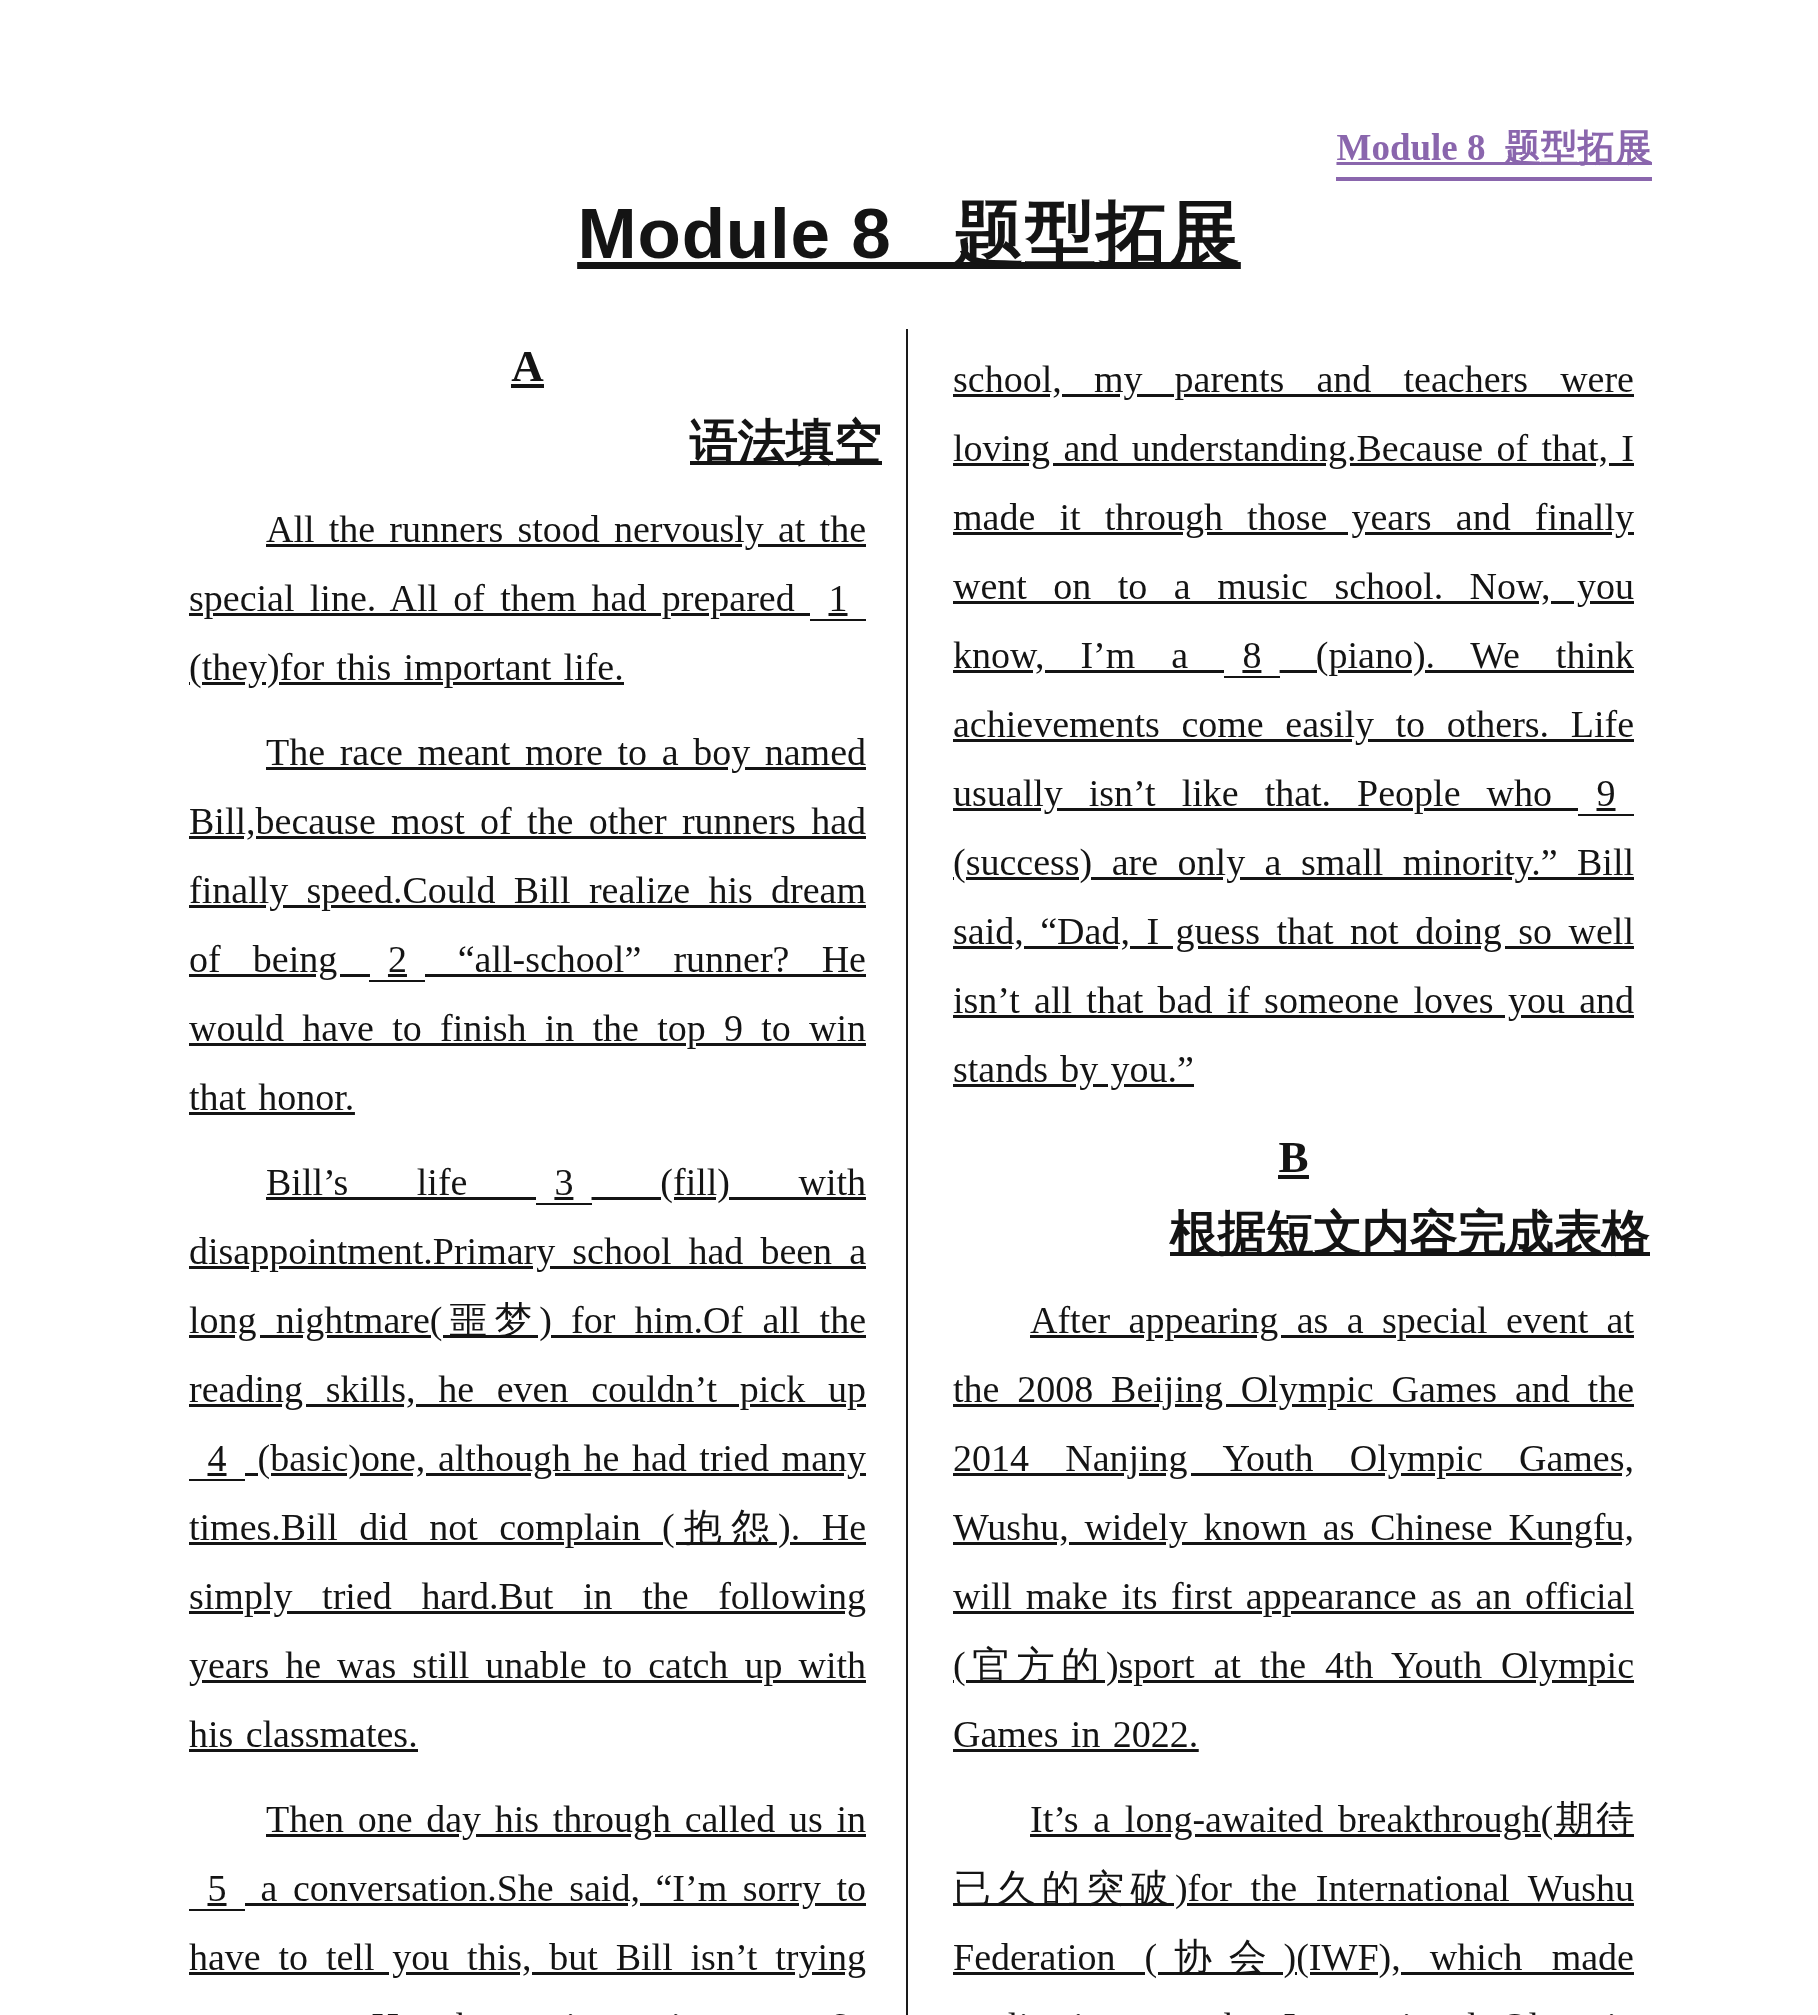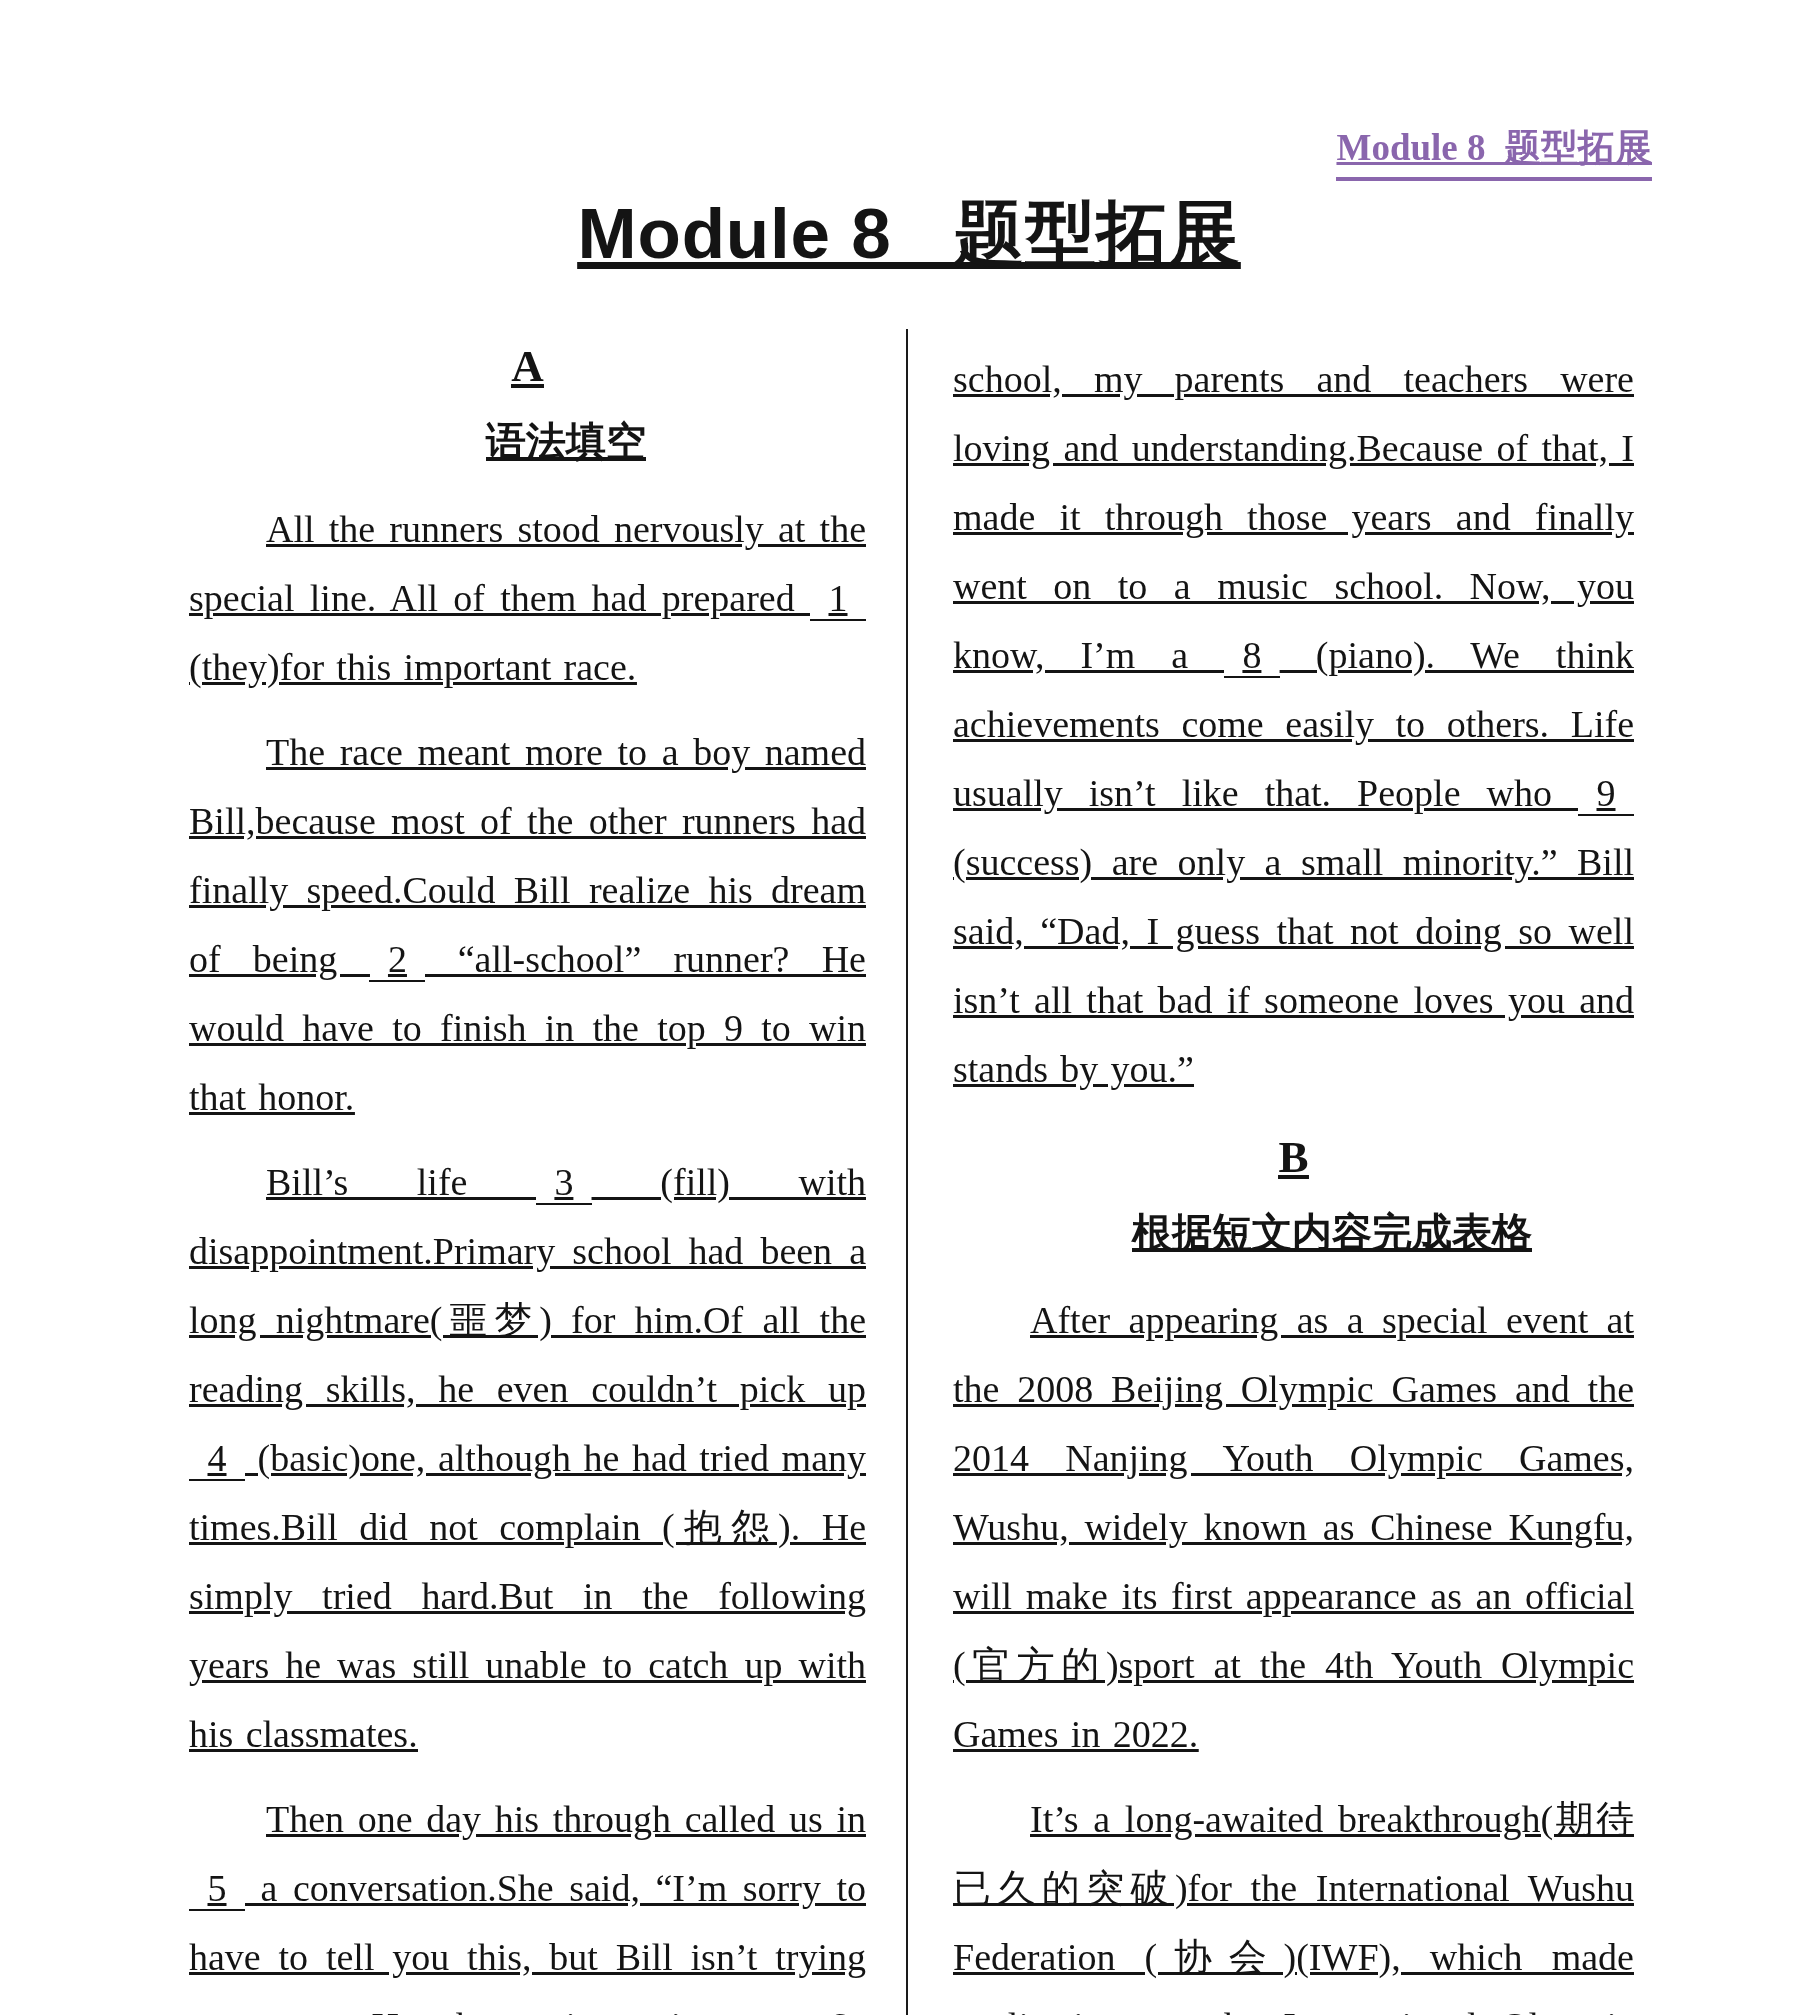--- a/index.html
+++ b/index.html
@@ -40,21 +40,21 @@
   .content { display:flex; align-items:stretch; margin:48px 166px 0 173px; }
   .col {
     width:709px;
     font-size:38px;
     line-height:69px;
     text-align:justify;
   }
   .col-right { width:713px; }
   .divider { width:2px; background:#1a1a1a; margin-left:24px; margin-right:29px; }
   .sec-head { text-align:center; font-weight:bold; font-size:45px; line-height:75px; text-indent:0; }
-  .sub-head { font-weight:bold; font-size:40px; line-height:75px; text-indent:77px; text-align:center; }
+  .sub-head { font-weight:bold; font-size:48px; line-height:75px; text-indent:77px; text-align:right; }
   .para { margin:16px; text-indent:77px; word-spacing:2.8px; }
   .para.noindent { text-indent:0; }
   .blank {
     display:inline-block;
     min-width:39px;
     padding:0 18.5px;
     text-align:center;
     text-indent:0;
     border-bottom:2.8px solid #141414;
     line-height:1.05;
@@ -67,21 +67,21 @@
 <div class="page-header">
   <span class="hd">Module 8  题型拓展</span>
 </div>
 
 <h1 class="title">Module 8   题型拓展</h1>
 
 <div class="content">
   <div class="col col-left">
       <div class="sec-head">A</div>
       <div class="sub-head">语法填空</div>
-      <p class="para"><span>All the runners stood nervously at the special line. All of them had prepared </span><span class="blank">1</span><span> (they)for this important race.</span></p>
+      <p class="para"><span>All the runners stood nervously at the special line. All of them had prepared </span><span class="blank">1</span><span> (they)for this important life.</span></p>
       <p class="para"><span>The race meant more to a boy named Bill,because most of the other runners had finally speed.Could Bill realize his dream of being </span><span class="blank">2</span><span> “all-school” runner?  He would have to finish in the top 9 to win that honor.</span></p>
       <p class="para"><span>Bill’s life </span><span class="blank">3</span><span> (fill) with disappointment.Primary school had been a long nightmare(噩梦) for him.Of all the reading skills, he even couldn’t pick up </span><span class="blank">4</span><span> (basic)one, although he had tried many times.Bill did not complain (抱怨). He simply tried hard.But in the following years he was still unable to catch up with his classmates.</span></p>
       <p class="para"><span>Then one day his through called us in </span><span class="blank">5</span><span> a conversation.She said, “I’m sorry to have to tell you this, but Bill isn’t trying anymore. He has given it up </span><span class="blank">6</span><span> (complete).”I became very sad and afraid. I was afraid Bill might have forever lost heart.</span></p>
     </div>
   <div class="divider"></div>
   <div class="col col-right">
       <p class="para noindent"><span>school, my parents and teachers were loving and understanding.Because of that, I made it through those years and finally went on to a music school. Now, you know, I’m a </span><span class="blank">8</span><span> (piano). We think achievements come easily to others. Life usually isn’t like that. People who </span><span class="blank">9</span><span> (success) are only a small minority.” Bill said, “Dad, I guess that not doing so well isn’t all that bad if someone loves you and stands by you.”</span></p>
       <div class="sec-head">B</div>
       <div class="sub-head">根据短文内容完成表格</div>
       <p class="para"><span>After appearing as a special event at the 2008 Beijing Olympic Games and the 2014 Nanjing Youth Olympic Games, Wushu, widely known as Chinese Kungfu, will make its first appearance as an official (官方的)sport at the 4th Youth Olympic Games in 2022.</span></p>

